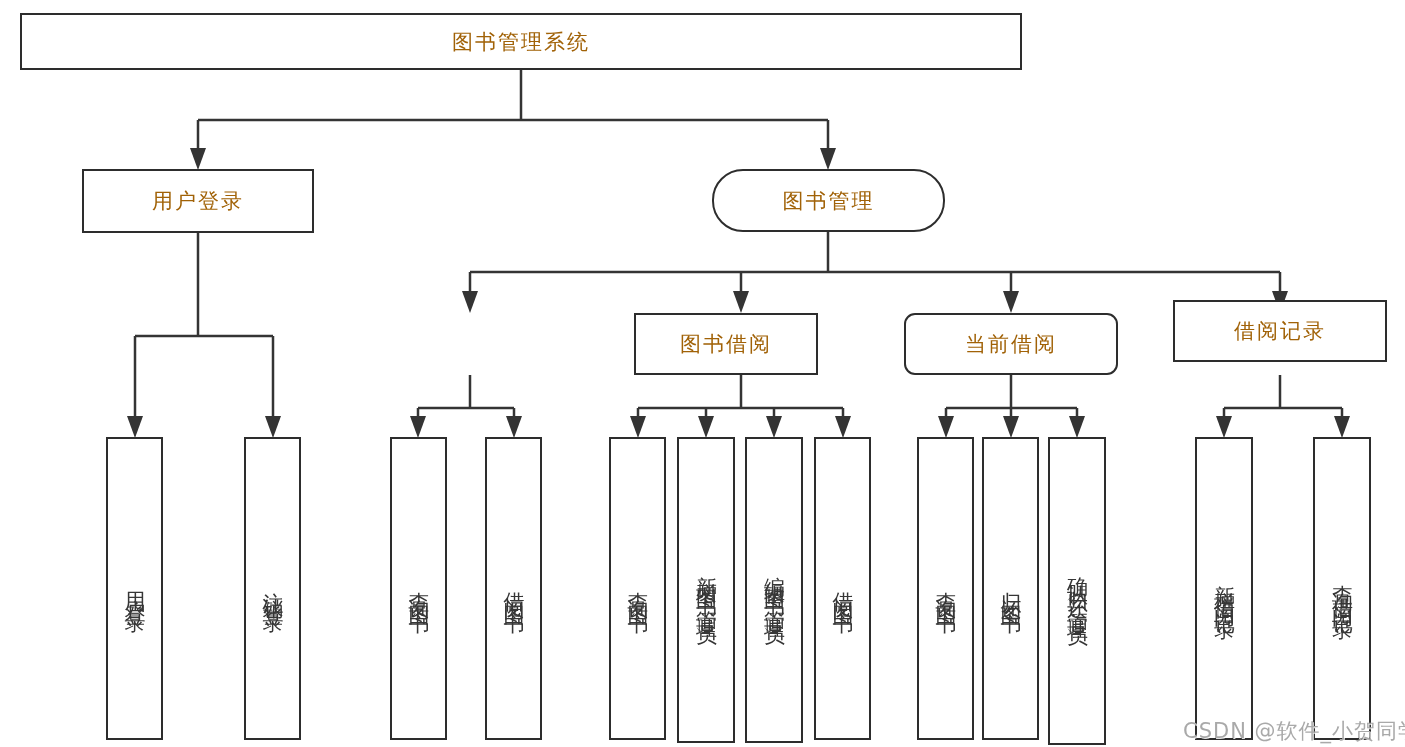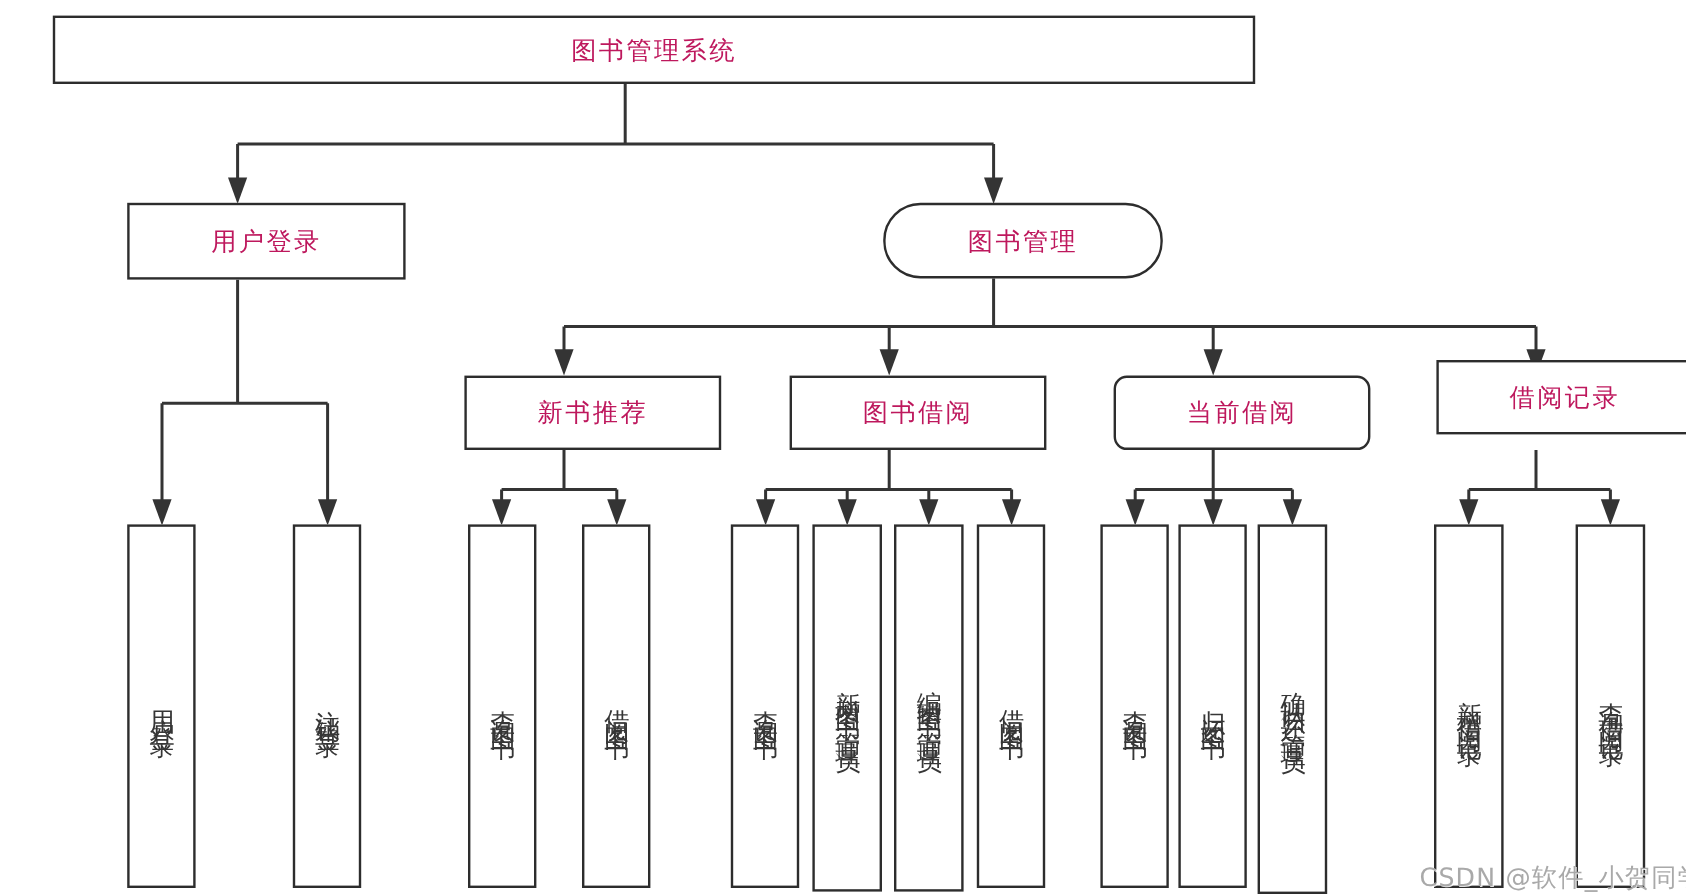--- a/index.html
+++ b/index.html
@@ -14,22 +14,21 @@
   .wires{position:absolute;left:0;top:0;width:1405px;height:747px;}
   .wires path{stroke:#343434;stroke-width:2.5;fill:none;}
   .wires polygon{fill:#343434;stroke:none;}
   .node{
     position:absolute;
     box-sizing:border-box;
     background:#ffffff;
     border:2.5px solid #2d2d2d;
     display:flex;align-items:center;justify-content:center;
     font-size:21px;letter-spacing:2px;
-    color:#be185d;
-    margin-left:24px;
+    color:#a16207;
   }
   .leaf{
     position:absolute;
     box-sizing:border-box;
     background:#ffffff;
     border:2.5px solid #2d2d2d;
     display:flex;align-items:center;justify-content:center;
     color:#363636;
   }
   .leaf span{
@@ -104,22 +103,21 @@
       <polygon points="1216,416 1232,416 1224,438"></polygon>
       <polygon points="1334,416 1350,416 1342,438"></polygon>
     </g>
   </svg>
 
   <div class="node" style="left:20px;top:13px;width:1002px;height:57px;">图书管理系统</div>
 
   <div class="node" style="left:82px;top:169px;width:232px;height:64px;">用户登录</div>
   <div class="node" style="left:712px;top:169px;width:233px;height:63px;border-radius:31px;">图书管理</div>
 
-  <div class="node" style="left:363px;top:313px;width:214px;height:62px;">新书推荐</div>
-  <div class="node" style="left:634px;top:313px;width:214px;height:62px;">图书借阅</div>
+  <div class="node" style="left:634px;top:313px;width:184px;height:62px;">图书借阅</div>
   <div class="node" style="left:904px;top:313px;width:214px;height:62px;border-radius:11px;">当前借阅</div>
   <div class="node" style="left:1173px;top:300px;width:214px;height:62px;">借阅记录</div>
 
   <div class="leaf" style="left:106px;top:437px;width:57px;height:303px;">
     <span>用户登录</span>
   </div>
   <div class="leaf" style="left:244px;top:437px;width:57px;height:303px;">
     <span>注销登录</span>
   </div>
 

